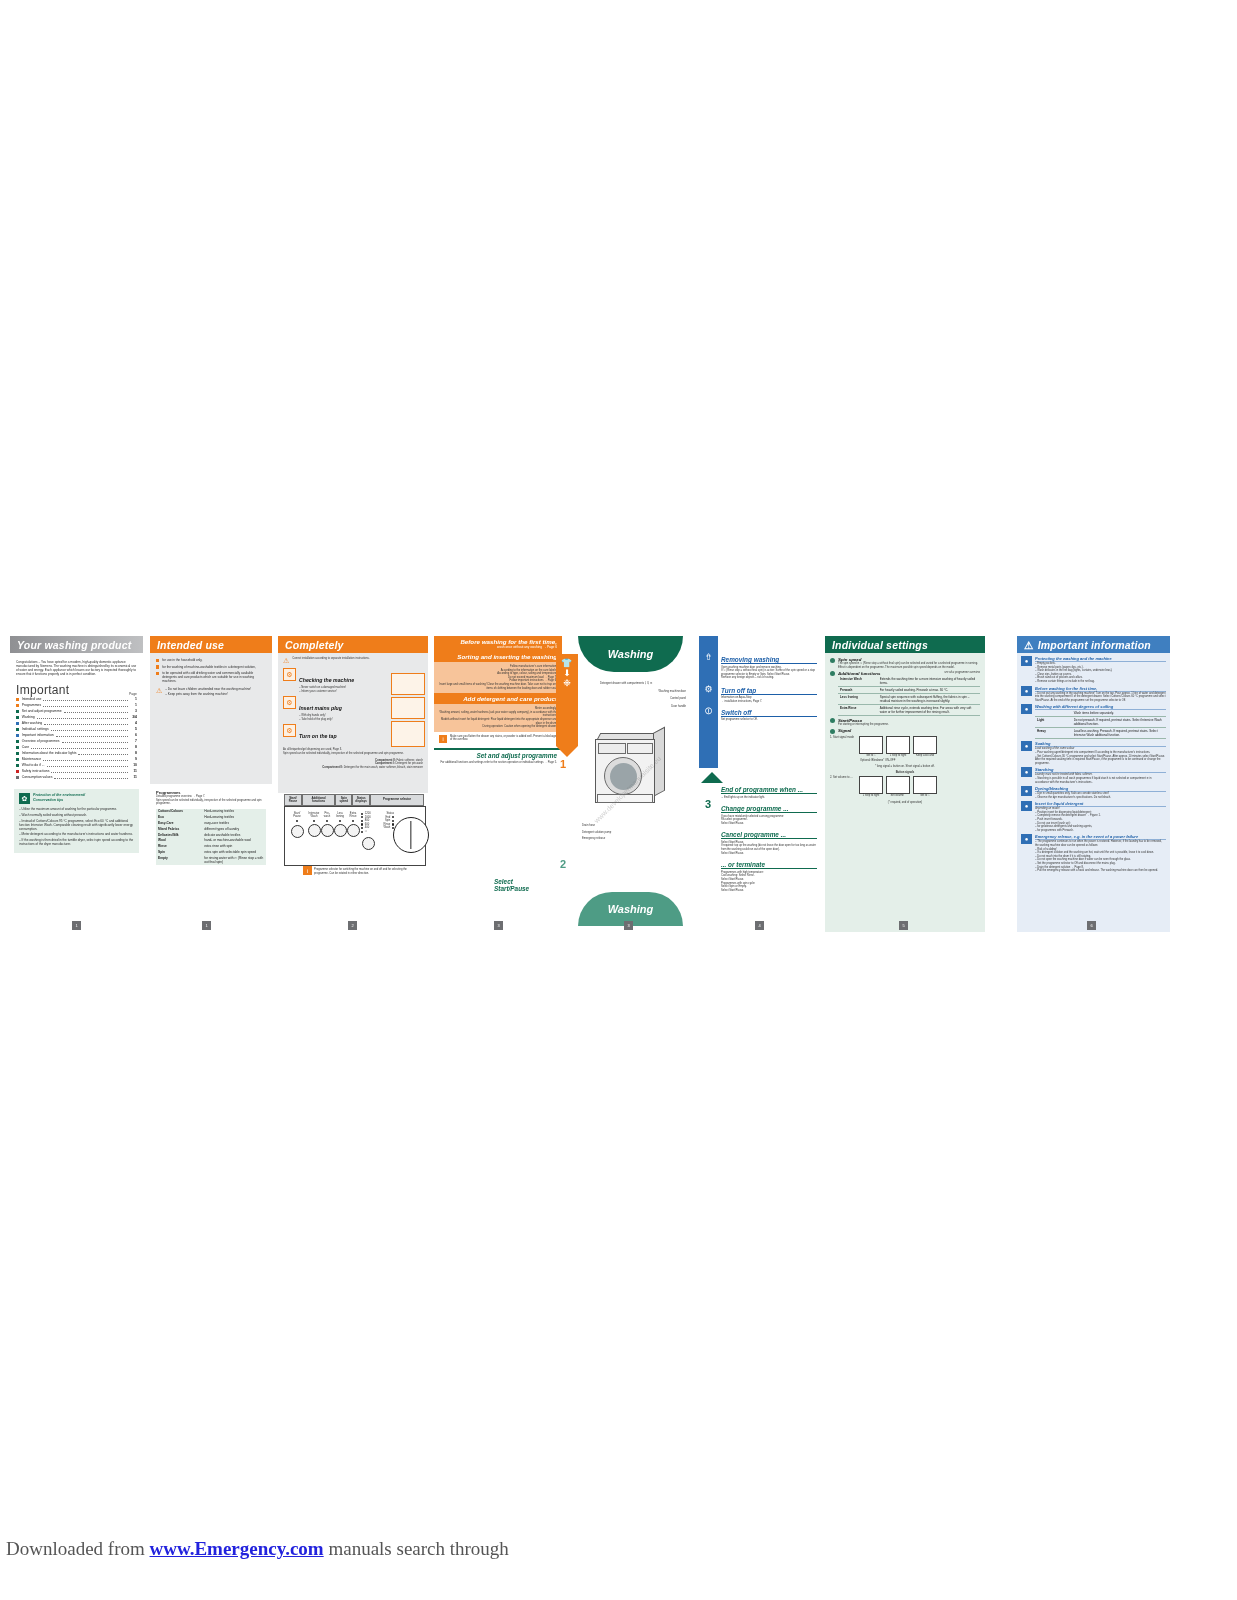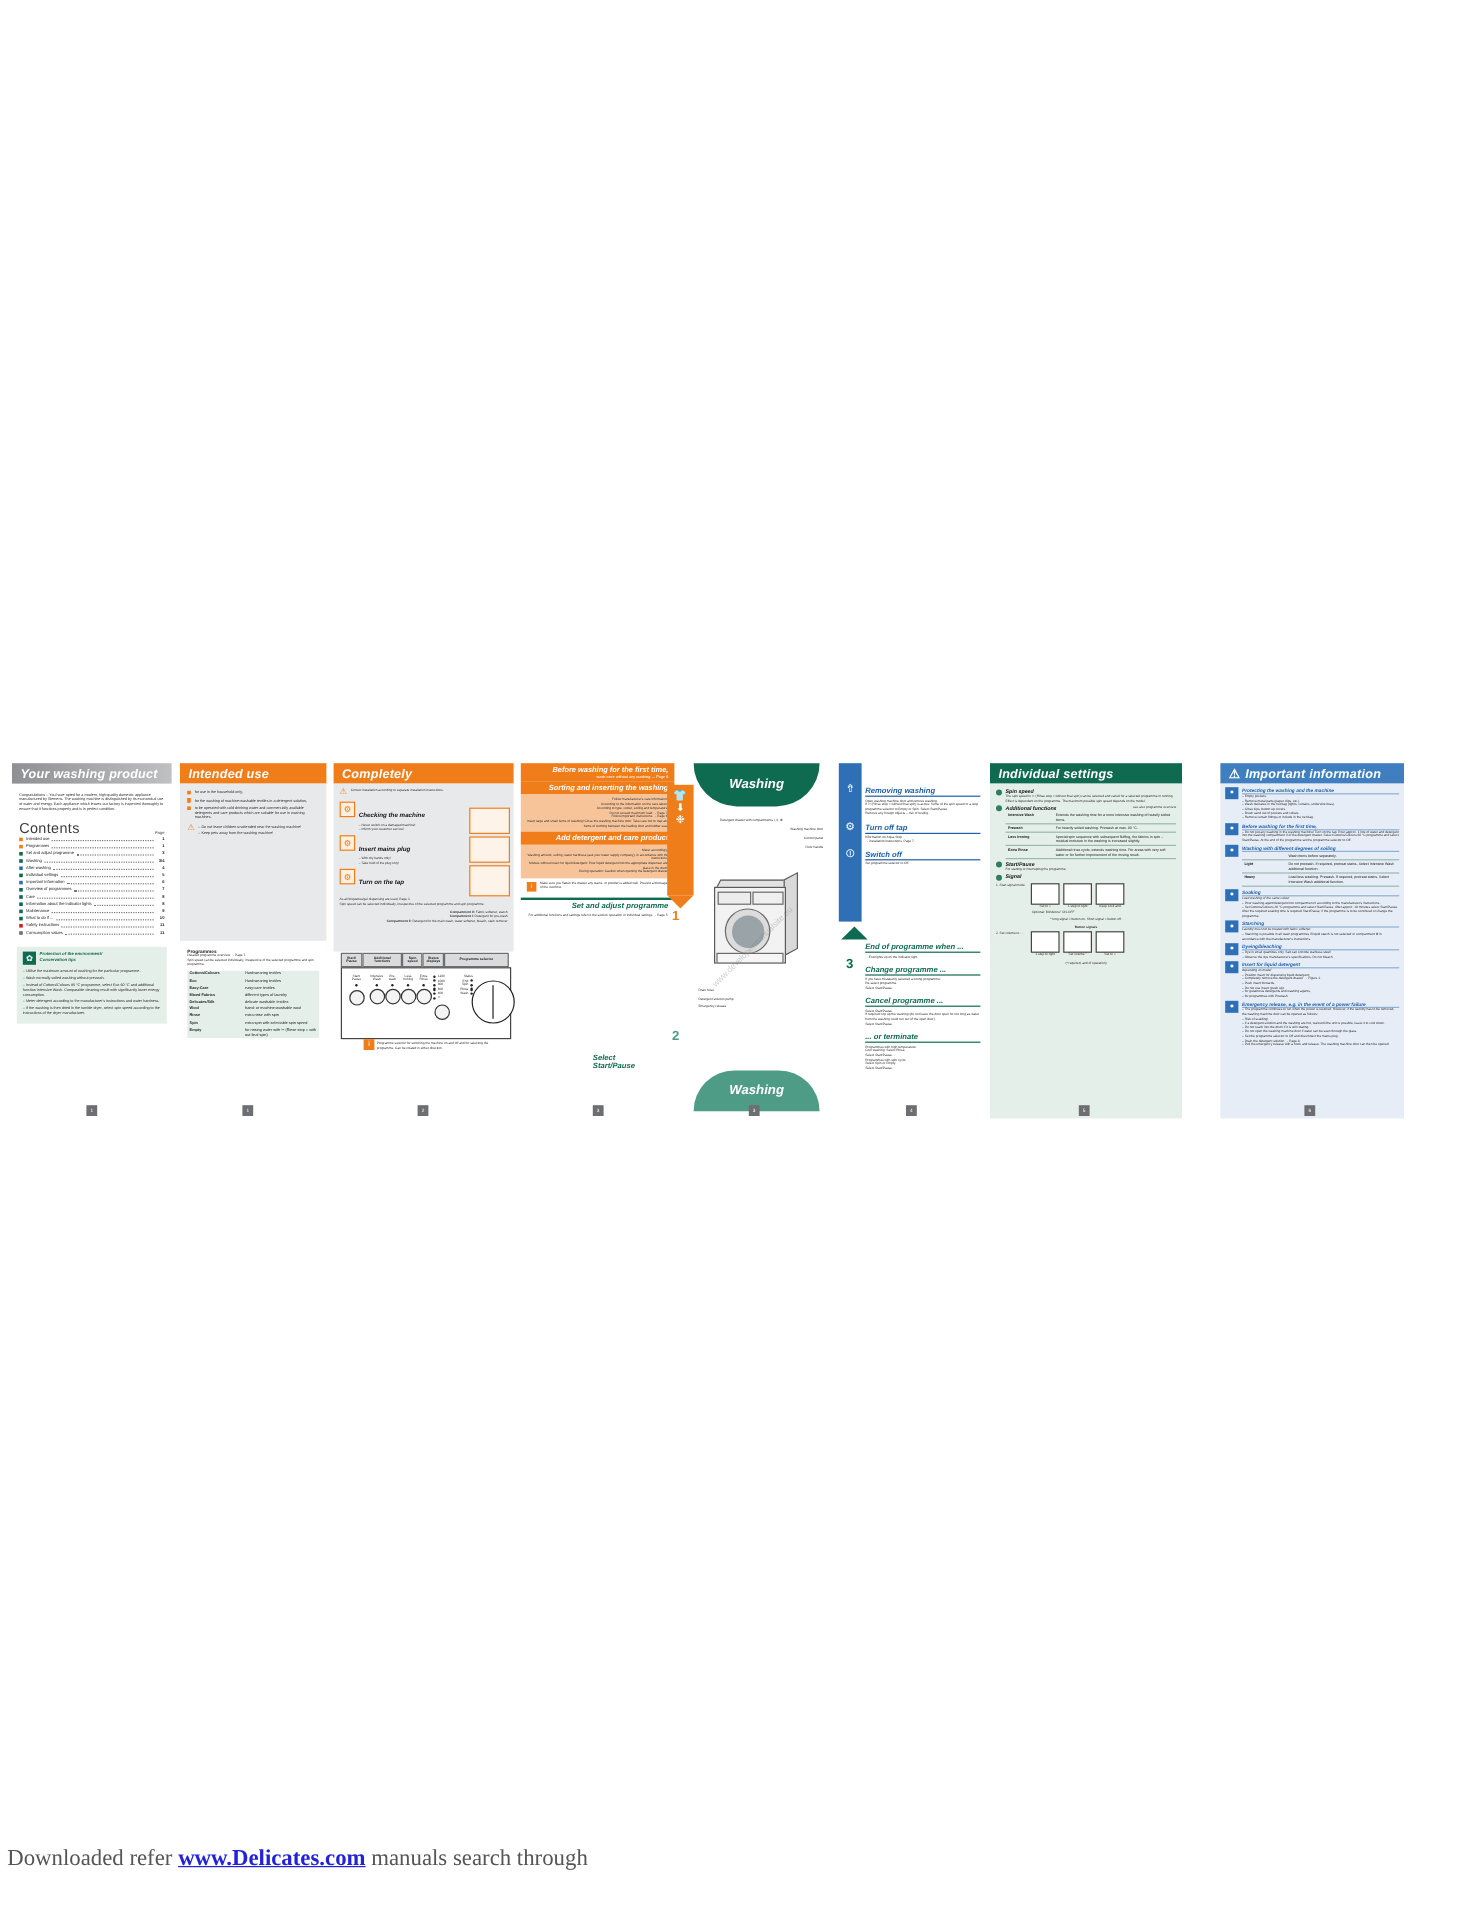--- a/index.html
+++ b/index.html
@@ -120,21 +120,21 @@
 </style>
 </head>
 <body>
 
 <div id="sheet">
 
   <div class="panel" id="p1">
     <div class="hdr grey">Your washing product</div>
     <div class="body">
       <div class="tiny" style="margin-top:3px;">Congratulations – You have opted for a modern, high-quality domestic appliance manufactured by Siemens. The washing machine is distinguished by its economical use of water and energy. Each appliance which leaves our factory is inspected thoroughly to ensure that it functions properly and is in perfect condition.</div>
-      <div class="contents-title">Contents</div>
+      <div class="contents-title">Important</div>
       <div class="page-lbl">Page</div>
       <div id="toc-list">
           <div class="toc-row">
             <span class="toc-sq" style="background:#ef7d1a"></span>
             <span class="toc-lbl">Intended use</span>
             <span class="toc-dots"></span>
             <span class="toc-pg">1</span>
           </div>
           <div class="toc-row">
             <span class="toc-sq" style="background:#ef7d1a"></span>
@@ -770,14 +770,14 @@
             <div class="xtiny">– Pull the emergency release with a hook and release. The washing machine door can then be opened.</div>
           </div>
         </div>
       </div>
     <div class="pgno" style="left:70px;">6</div>
   </div>
 
 </div>
 
 <div id="footer">
-  <span>Downloaded refer </span><a href="#">www.Delicates.com</a><span> manuals search through</span>
+  <span>Downloaded from </span><a href="#">www.Emergency.com</a><span> manuals search through</span>
 </div>
 
 </body></html>

